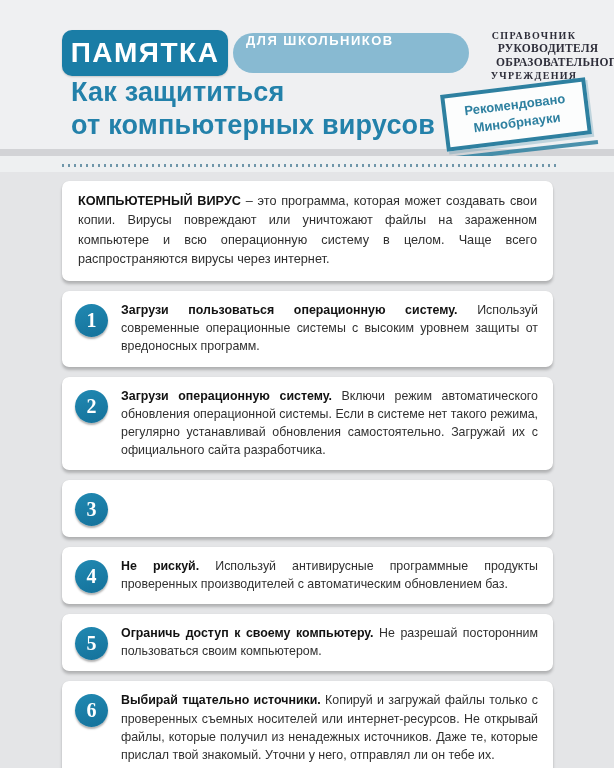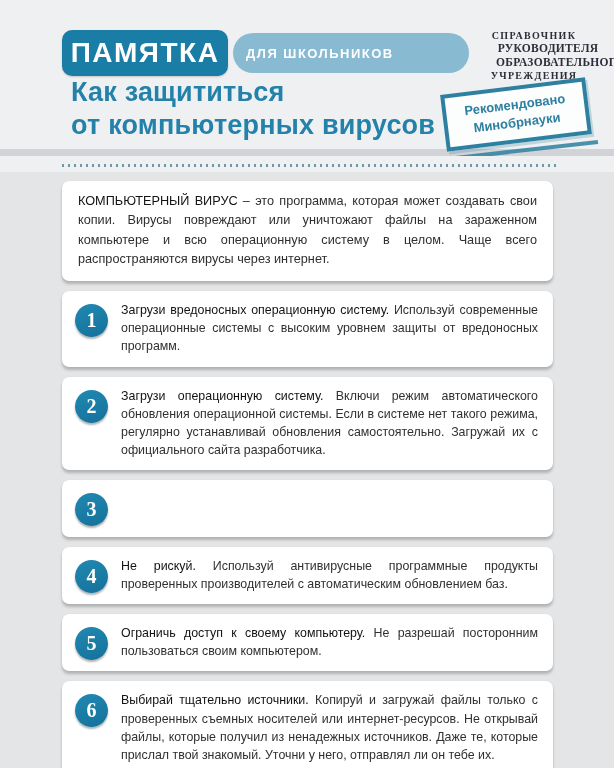--- a/index.html
+++ b/index.html
@@ -5,21 +5,21 @@
   html,body{margin:0;padding:0;background:#9a9a9a;}
   .page{position:relative;width:614px;height:768px;overflow:hidden;background:#e4e5e7;
         font-family:"Liberation Sans",sans-serif;margin:0 auto;}
   
   .top-section{position:relative;height:149px;background:#eff0f2;}
   .badge-dark{position:absolute;left:62px;top:30px;width:166px;height:46px;background:#1a7da6;
         border-radius:10px;display:flex;align-items:center;justify-content:center;z-index:2;
         box-shadow:0 1px 2px rgba(0,0,0,.18);}
   .badge-dark span{color:#fff;font-weight:bold;font-size:28px;letter-spacing:1.5px;}
   .badge-light{position:absolute;left:233px;top:33px;width:236px;height:40px;background:#88bad2;
-        border-radius:20px;z-index:1;display:flex;align-items:center;}
+        border-radius:20px;z-index:1;display:flex;align-items:flex-start;}
   .badge-light span{margin-left:13px;color:#fff;font-weight:bold;font-size:13px;letter-spacing:1.5px;}
   .logo{position:absolute;left:468px;top:30px;width:132px;text-align:center;color:#2e2e3a;}
   .logo-small{font-family:"Liberation Serif",serif;font-size:10px;font-weight:bold;letter-spacing:1.3px;}
   .logo-big{font-family:"Liberation Serif",serif;font-size:11.5px;font-weight:bold;
         letter-spacing:.3px;line-height:1.25;margin-left:28px;}
   .logo-dot{font-size:6px;line-height:1;margin-top:2px;color:#2e2e3a;}
   .title{position:absolute;left:71px;top:76px;margin:0;font-size:27px;line-height:1.23;
         color:#2381aa;font-weight:bold;letter-spacing:.2px;}
   .stamp{position:absolute;left:443px;top:86px;width:130px;transform:rotate(-7deg);
         background:#fcfdfd;border:4px solid #2e80a0;padding:6px 4px 8px;text-align:center;
@@ -31,21 +31,21 @@
   .band{height:7px;background:#d2d3d6;}
   .divider-zone{height:16px;background:#eef0f1;position:relative;}
   .divider-zone .dotline{position:absolute;left:62px;right:56px;top:8px;height:3px;
         background-image:repeating-linear-gradient(90deg,#6f96a9 0,#6f96a9 2px,transparent 2px,transparent 6px);}
   
   .content{padding:9px 61px 0 62px;}
   .card{background:#fff;border-radius:7px;margin-bottom:10px;
         box-shadow:0 3px 3px rgba(0,0,0,.22),0 0 1px rgba(0,0,0,.12);}
   .intro-card{padding:11px 16px 12px;}
   .intro-text{margin:0;font-size:12.7px;line-height:1.52;color:#2f2f2f;text-align:justify;}
-  .lead{color:#121212;font-weight:normal;}
+  .lead{color:#121212;font-weight:bold;}
   .item-card{display:flex;gap:13px;padding:10px 15px 11px 13px;align-items:flex-start;}
   .num-circle{flex:0 0 auto;width:33px;height:33px;margin-top:3px;border-radius:50%;
         background:linear-gradient(160deg,#2189b2,#14719a);display:flex;align-items:center;
         justify-content:center;box-shadow:0 2px 2px rgba(0,0,0,.3);}
   .num-circle span{color:#fff;font-family:"Liberation Serif",serif;font-weight:bold;font-size:20px;}
   .item-text{margin:0;font-size:12.4px;line-height:1.46;color:#303030;text-align:justify;}
 </style>
 </head>
 <body>
 
@@ -83,21 +83,21 @@
   <div class="content">
 
     <div class="card intro-card">
       <p class="intro-text"><b class="lead">КОМПЬЮТЕРНЫЙ ВИРУС</b><span> – это программа, которая может создавать свои копии. Вирусы повреждают или уничтожают файлы на зараженном компьютере и всю операционную систему в целом. Чаще всего распространяются вирусы через интернет.</span></p>
     </div>
 
     <div class="card item-card">
       <div class="num-circle">
         <span>1</span>
       </div>
-      <p class="item-text"><b class="lead">Загрузи вредоносных операционную систему.</b><span> Используй современные операционные системы с высоким уровнем защиты от вредоносных программ.</span></p>
+      <p class="item-text"><b class="lead">Загрузи пользоваться операционную систему.</b><span> Используй современные операционные системы с высоким уровнем защиты от вредоносных программ.</span></p>
     </div>
 
     <div class="card item-card">
       <div class="num-circle">
         <span>2</span>
       </div>
       <p class="item-text"><b class="lead">Загрузи операционную систему.</b><span> Включи режим автоматического обновления операционной системы. Если в системе нет такого режима, регулярно устанавливай обновления самостоятельно. Загружай их с официального сайта разработчика.</span></p>
     </div>
 
     <div class="card item-card">

